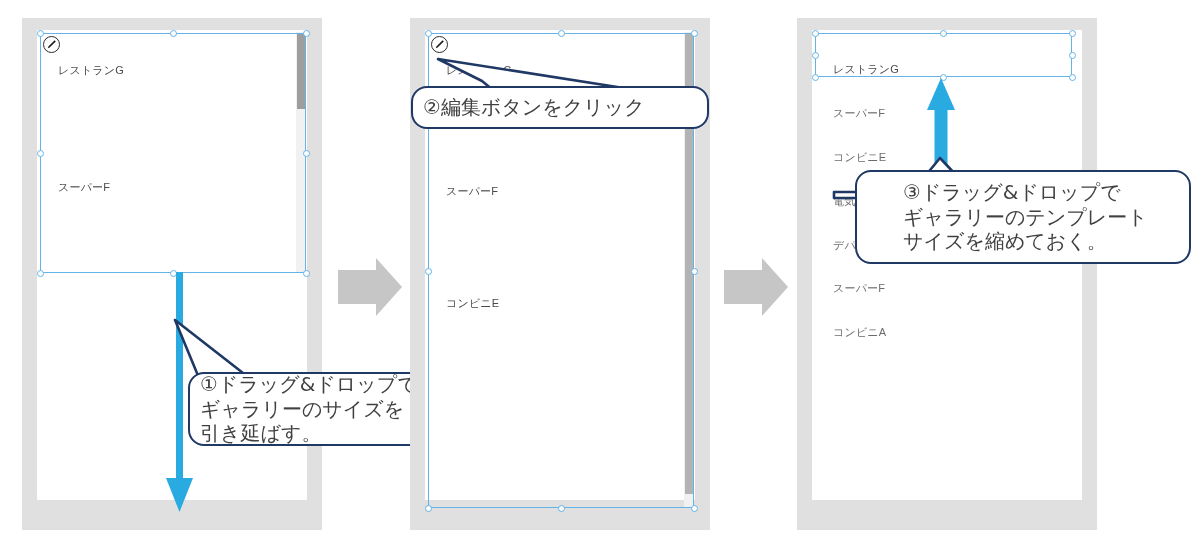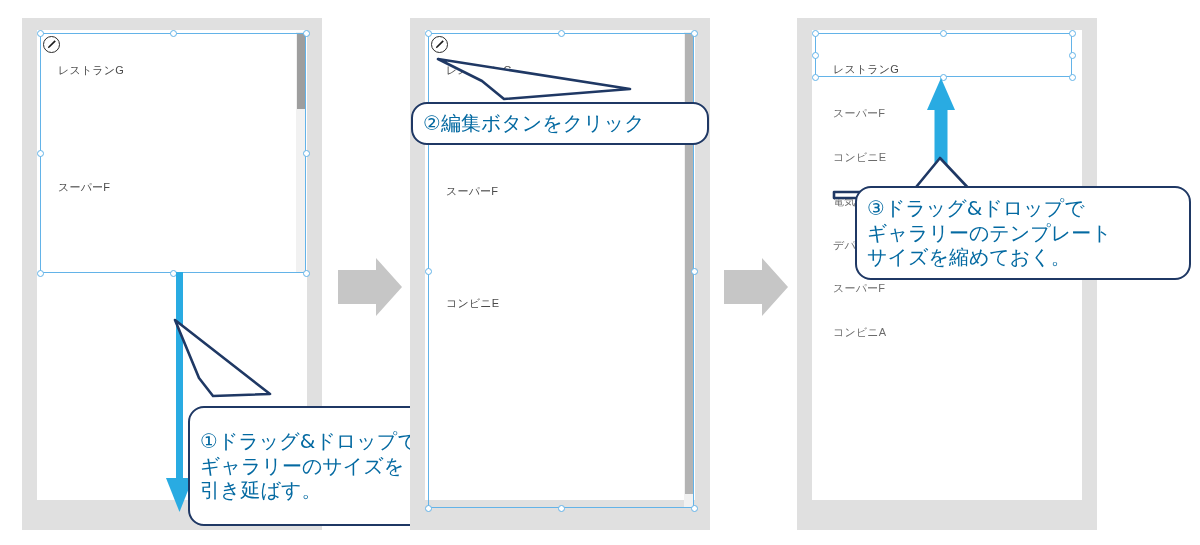--- a/index.html
+++ b/index.html
@@ -33,21 +33,21 @@
 
   
   .steparrow{position:absolute;}
 
   
   .bluearrow{position:absolute;}
 
   
   .callout{position:absolute;box-sizing:border-box;
            border:2.2px solid #1f3864;border-radius:16px;background:#ffffff;
-           color:#0369a1;display:flex;align-items:center;margin-top:16px;}
+           color:#404040;display:flex;align-items:center;}
   .callout .txt{padding:3px 10px;font-size:20px;line-height:1.22;
                 white-space:pre-line;font-family:"DejaVu Sans","Liberation Sans",sans-serif;}
   .tail{position:absolute;}
 </style>
 </head>
 <body>
 
 <div class="frame" style="left:22px;top:18px;width:300px;height:512px;"></div>
 <div class="screen" style="left:37px;top:30px;width:270px;height:470px;"></div>
 
@@ -75,21 +75,21 @@
 
 <svg class="bluearrow" style="left:160px;top:272px;" width="40" height="248" viewBox="0 0 40 248">
   <rect x="16" y="0" width="7" height="212" fill="#29ABE2"></rect>
   <polygon points="6,206 33,206 19.5,240" fill="#29ABE2"></polygon>
 </svg>
 
 <svg class="tail" style="left:165px;top:312px;" width="180" height="100" viewBox="0 0 180 100">
   <polygon points="10,8 105,82 48,84 34,66" fill="#ffffff" stroke="#1F3864" stroke-width="2.6" stroke-linejoin="round"></polygon>
 </svg>
 
-<div class="callout" style="left:188px;top:390px;width:322px;height:120px;">
+<div class="callout" style="left:188px;top:372px;width:322px;height:74px;">
   <div class="txt">①ドラッグ&amp;ドロップで
 ギャラリーのサイズを
 引き延ばす。</div>
 </div>
 
 <svg class="steparrow" style="left:338px;top:256px;" width="66" height="62" viewBox="0 0 66 62">
   <polygon points="0,14 38,14 38,2 64,31 38,60 38,48 0,48" fill="#C6C6C6"></polygon>
 </svg>
 
 <div class="frame" style="left:410px;top:18px;width:300px;height:512px;"></div>
@@ -153,17 +153,17 @@
 
 <svg class="bluearrow" style="left:922px;top:76px;" width="38" height="92" viewBox="0 0 38 92">
   <polygon points="19,2 33,34 5,34" fill="#29ABE2"></polygon>
   <rect x="12.5" y="30" width="13" height="58" fill="#29ABE2"></rect>
 </svg>
 
 <svg class="tail" style="left:828px;top:140px;" width="230" height="60" viewBox="0 0 230 60">
   <polygon points="6,52 84,52 112,18 144,52 226,52 226,58 6,58" fill="#ffffff" stroke="#1F3864" stroke-width="2.6" stroke-linejoin="round"></polygon>
 </svg>
 
-<div class="callout" style="left:855px;top:170px;width:336px;height:94px;">
+<div class="callout" style="left:855px;top:170px;width:336px;height:94px;padding-left:36px;">
   <div class="txt">③ドラッグ&amp;ドロップで
 ギャラリーのテンプレート
 サイズを縮めておく。</div>
 </div>
 
 </body></html>

